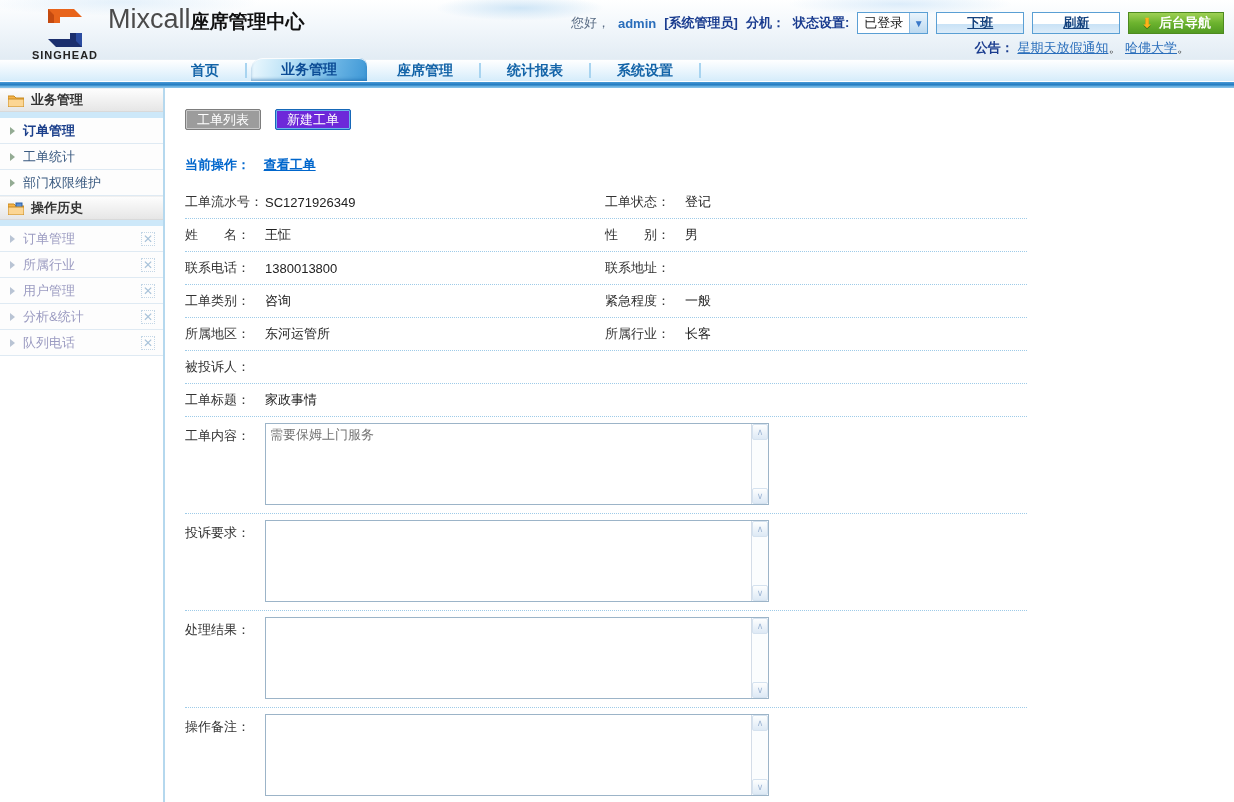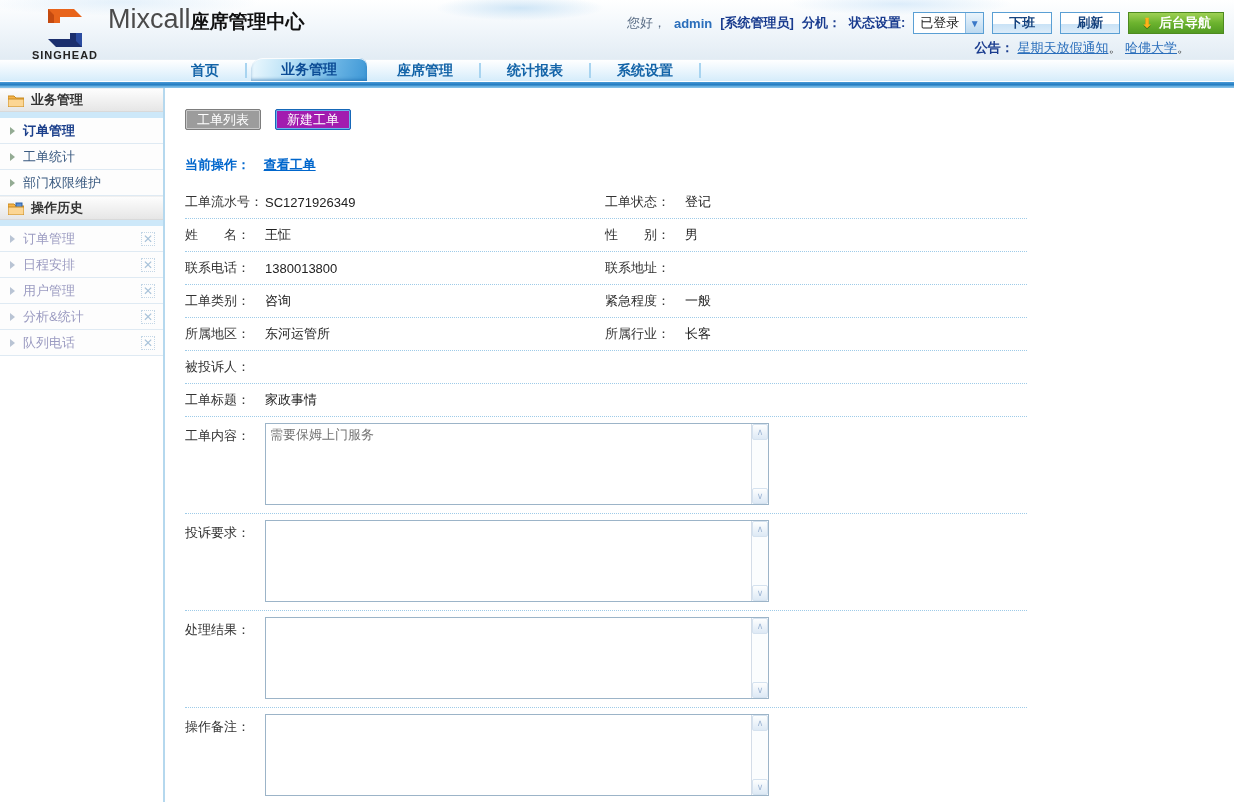--- a/index.html
+++ b/index.html
@@ -25,23 +25,23 @@
 
   .userbar { position:absolute; top:12px; right:10px; display:flex; align-items:center; gap:8px; font-size:13px; white-space:nowrap; }
   .greet { color:#5a6d85; }
   .uname { color:#2a6ebb; font-weight:bold; }
   .role { color:#1a3c8f; font-weight:bold; }
   .ulabel { color:#1a3c8f; font-weight:bold; }
   .statusbox { display:flex; align-items:center; border:1px solid #5a9fd4; background:#fff; height:22px;justify-content:space-between; }
   .statusbox .sel-text { padding:0 6px; font-size:13px; color:#222; min-width:44px; }
   .statusbox .sel-arrow { width:18px; height:20px; background:linear-gradient(180deg,#eaf4fc,#bcd9f0); border-left:1px solid #8cbbe2;
     display:flex; align-items:center; justify-content:center; color:#3a78c8; font-size:10px; }
-  .hbtn { height:22px; width:60px; border:1px solid #5a9fd4; color:#16437e; font-weight:bold; font-size:13px;
+  .hbtn { height:22px; width:88px; border:1px solid #5a9fd4; color:#16437e; font-weight:bold; font-size:13px;
     background:linear-gradient(180deg,#ffffff 0%,#ffffff 54%,#c9e2f6 56%,#dcecf9 100%);
-    display:flex; align-items:center; justify-content:center; cursor:pointer; }
+    display:flex; align-items:center; justify-content:center; cursor:pointer;text-decoration:underline; }
   .gbtn { height:22px; padding:0 12px; border:1px solid #4d8a1f; color:#fff; font-weight:bold; font-size:13px;
     background:linear-gradient(180deg,#9ed054 0%,#6cb32e 50%,#529b22 100%);
     display:flex; align-items:center; justify-content:center; gap:6px; cursor:pointer; }
   .gbtn .dn { color:#ffb21a; font-weight:bold; font-size:14px; text-shadow:0 1px 0 #3c6d12; }
   .announce { position:absolute; top:39px; right:44px; font-size:13px; white-space:nowrap; }
   .announce .alabel { color:#1a3c8f; font-weight:bold;text-align:right; }
   .announce a { color:#2a6ebb; text-decoration:underline; cursor:pointer; }
   .announce .dot { color:#222; }
 
   
@@ -69,21 +69,21 @@
   .sitem.hist { color:#9b9bc1; }
   .sitem.hist .bullet { border-left-color:#b9c4d4; }
   .sitem .grow { flex:1; }
   .xicon { color:#a9c3da; font-size:12px; border:1px dotted #c3d6e6; width:14px; height:14px; line-height:12px; text-align:center; cursor:pointer; }
 
   
   .main { position:absolute; top:88px; left:167px; width:1067px; height:714px; background:#fff; padding:21px 0 0 18px; }
   .toolbar { display:flex; gap:14px; }
   .tbtn { height:21px; padding:0 11px; font-size:13px; color:#fff; display:flex; align-items:center; cursor:pointer; border-radius:2px; }
   .tbtn.gray { background:#9c9c9c; border:1px solid #7d7d7d; box-shadow:inset 0 0 0 1px #c9c9c9; }
-  .tbtn.blue { background:#a21caf; border:1px solid #1668b8; box-shadow:inset 0 0 0 1px #6cb2ee; }
+  .tbtn.blue { background:#6d28d9; border:1px solid #1668b8; box-shadow:inset 0 0 0 1px #6cb2ee; }
   .curop { margin-top:26px; font-size:13px; font-weight:bold; color:#0066cc; }
   .curop .val { margin-left:10px;text-decoration:underline; }
 
   .form { width:842px; margin-top:12px; }
   .frow { display:flex; align-items:center; height:33px; border-bottom:1px dotted #9ecbe8; font-size:13px; }
   .fcell { display:flex; align-items:center; }
   .fcell.l { width:420px; }
   .fcell.r { flex:1; }
   .flabel { width:80px; color:#333; }
   .fvalue { color:#222; }
@@ -188,21 +188,21 @@
     </div>
     <div class="sgroup-strip"></div>
     <div class="sitem hist">
       <span class="bullet"></span>
       <span>订单管理</span>
       <span class="grow"></span>
       <span class="xicon">✕</span>
     </div>
     <div class="sitem hist">
       <span class="bullet"></span>
-      <span>日程安排</span>
+      <span>所属行业</span>
       <span class="grow"></span>
       <span class="xicon">✕</span>
     </div>
     <div class="sitem hist">
       <span class="bullet"></span>
       <span>用户管理</span>
       <span class="grow"></span>
       <span class="xicon">✕</span>
     </div>
     <div class="sitem hist">

